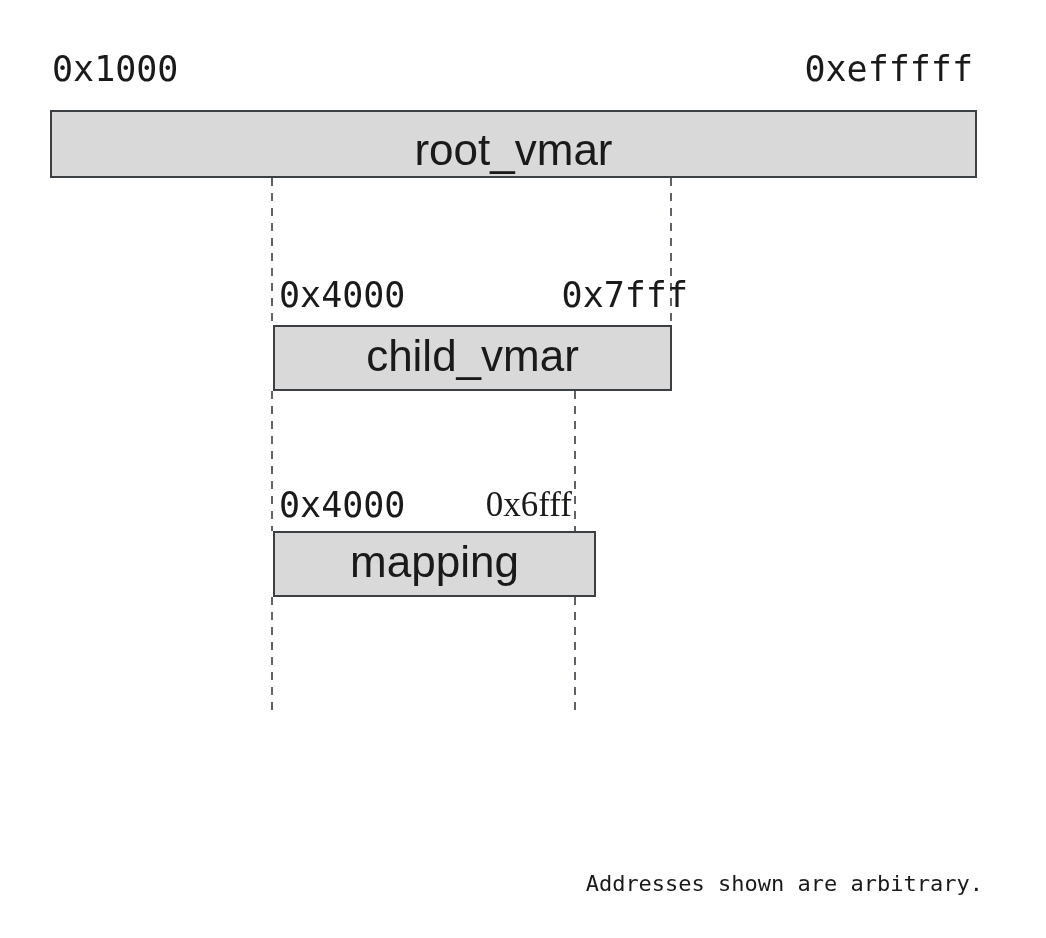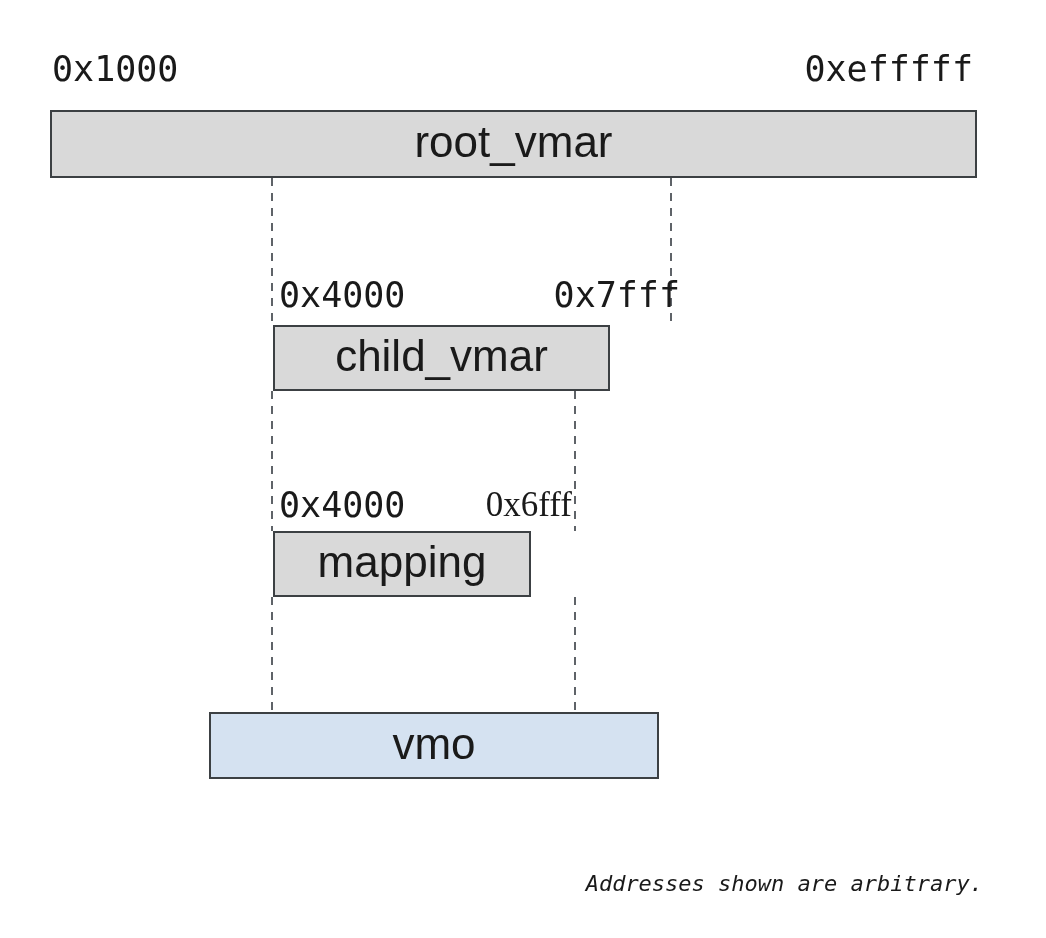--- a/index.html
+++ b/index.html
@@ -54,57 +54,53 @@
       transparent 15px
     );
   }
   .caption {
     position: absolute;
     font-family: "DejaVu Sans Mono", monospace;
     font-size: 22px;
     line-height: 24px;
     color: var(--text-color, #1a1a1a);
     white-space: pre;
-    font-style: italic;
   }
 </style>
 </head>
 <body>
 
 <div class="canvas">
 
   <span class="addr" style="left:52px; top:54px;">0x1000</span>
   <span class="addr right" style="right:73px; top:54px;">0xefffff</span>
 
-  <div class="box gray" style="left:50px; top:110px; width:927px; height:68px;">
+  <div class="box gray" style="left:50px; top:110px; width:927px; height:68px;align-items:flex-end;">
     <span class="box-label">root_vmar</span>
   </div>
 
   <div class="vline" style="left:271px; top:178px; height:147px;"></div>
   <div class="vline" style="left:670px; top:178px; height:147px;"></div>
 
   <span class="addr" style="left:279px; top:280px;">0x4000</span>
-  <span class="addr right" style="right:366px; top:280px;">0x7fff</span>
+  <span class="addr right" style="right:358px; top:280px;">0x7fff</span>
 
-  <div class="box gray" style="left:273px; top:325px; width:337px; height:66px;">
+  <div class="box gray" style="left:273px; top:325px; width:399px; height:66px;">
     <span class="box-label">child_vmar</span>
   </div>
 
   <div class="vline" style="left:271px; top:391px; height:140px;"></div>
   <div class="vline" style="left:574px; top:391px; height:140px;"></div>
 
   <span class="addr" style="left:279px; top:490px;">0x4000</span>
   <span class="addr right" style="right:474px; top:490px;font-family:Liberation Serif, serif;">0x6fff</span>
 
-  <div class="box gray" style="left:273px; top:531px; width:258px; height:66px;">
+  <div class="box gray" style="left:273px; top:531px; width:323px; height:66px;">
     <span class="box-label">mapping</span>
   </div>
 
   <div class="vline" style="left:271px; top:597px; height:116px;"></div>
   <div class="vline" style="left:574px; top:597px; height:116px;"></div>
 
-  <div class="box blue" style="left:209px; top:712px; width:450px; height:67px;">
-    <span class="box-label">vmo</span>
-  </div>
 
   <span class="caption" style="right:63px; top:872px;">Addresses shown are arbitrary.</span>
 
 </div>
 
 </body></html>

